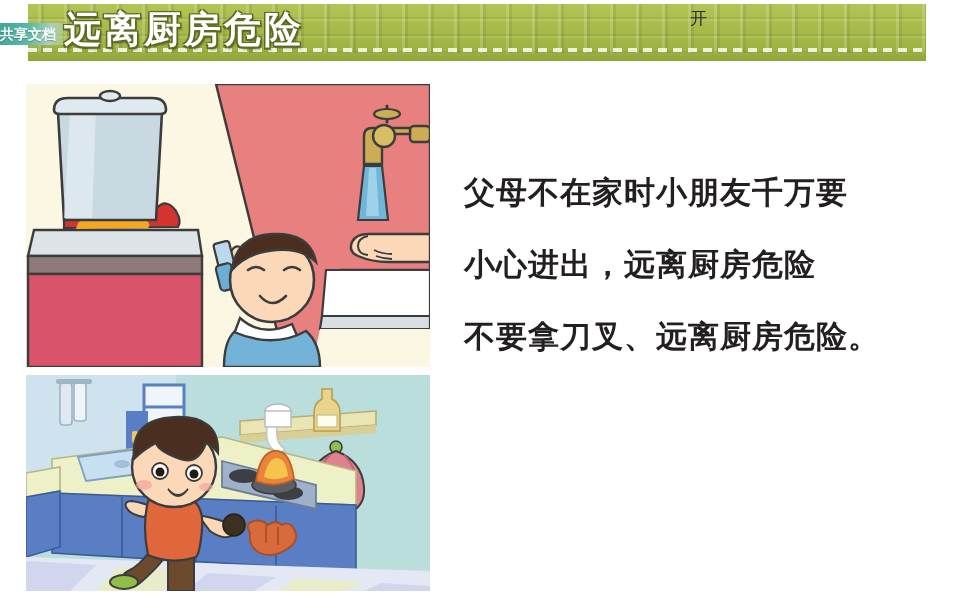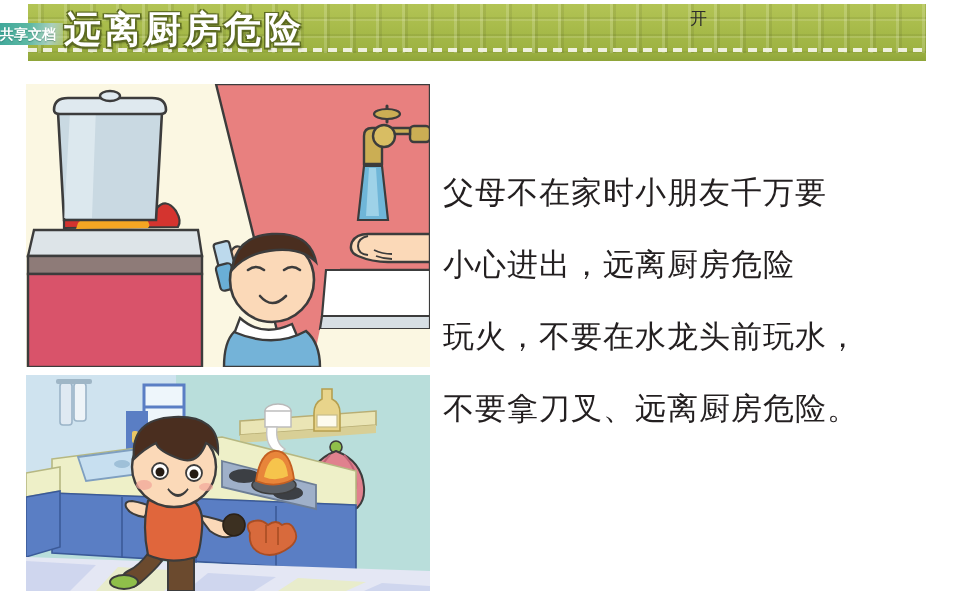--- a/index.html
+++ b/index.html
@@ -134,23 +134,24 @@
   .illus-bottom {
     left: 26px;
     top: 375px;
     width: 404px;
     height: 216px;
     background: #bfe0dd;
   }
 
   .body-text {
     position: absolute;
-    left: 443px;
+    left: 464px;
     top: 156px;
     width: 420px;
+    font-weight: bold;
   }
   .body-line {
     font-size: 31px;
     line-height: 72px;
     color: #231f20;
     letter-spacing: 1px;
     white-space: nowrap;
   }
 </style>
 </head>
@@ -301,17 +302,16 @@
       <circle cx="168" cy="99" r="4.5" fill="#241a12"></circle>
       <ellipse cx="118" cy="110" rx="8" ry="5" fill="#f2a79a" opacity="0.75"></ellipse>
       <ellipse cx="180" cy="112" rx="7" ry="4" fill="#f2a79a" opacity="0.7"></ellipse>
       <path d="M142 114 q10 12 20 0 q-10 14 -20 0 z" fill="#b0463c" stroke="#3c3c3c" stroke-width="1.8"></path>
     </svg>
   </div>
 
   <div class="body-text">
     <div class="body-line">父母不在家时小朋友千万要</div>
     <div class="body-line">小心进出，远离厨房危险</div>
-    <div class="body-line">玩火，不要在水龙头前玩水，</div>
     <div class="body-line">不要拿刀叉、远离厨房危险。</div>
   </div>
 
 </div>
 
 </body></html>

